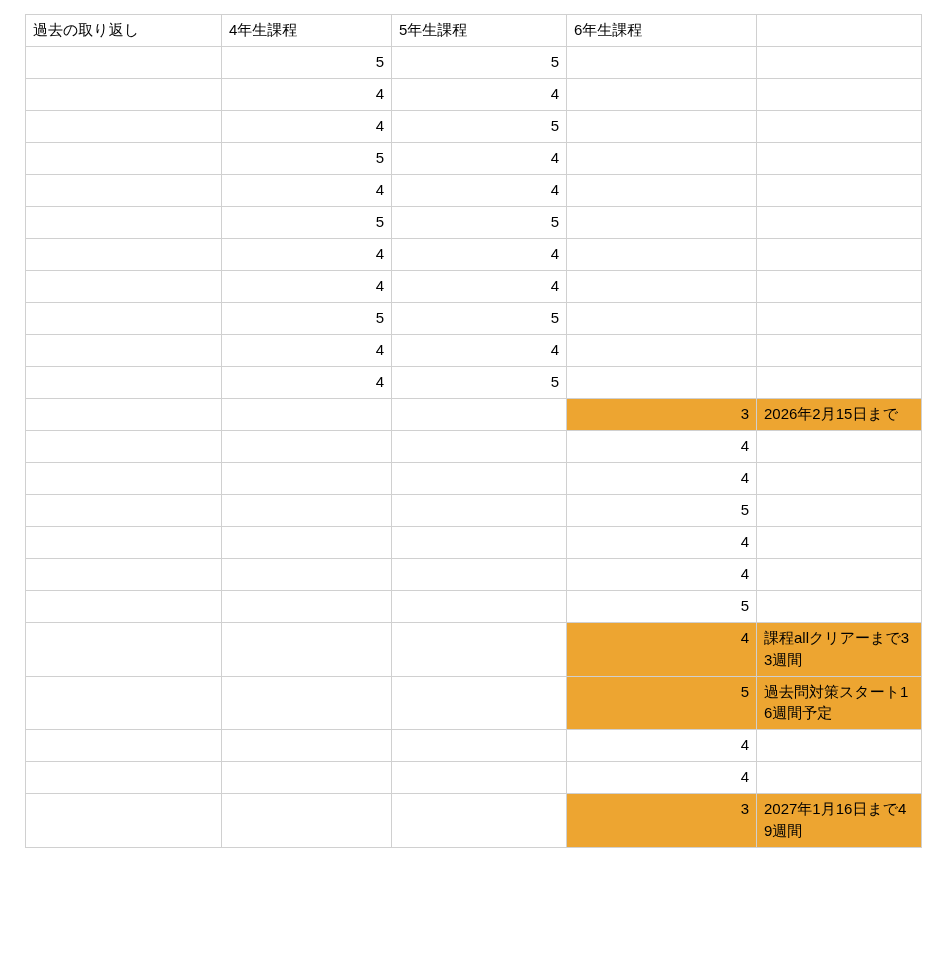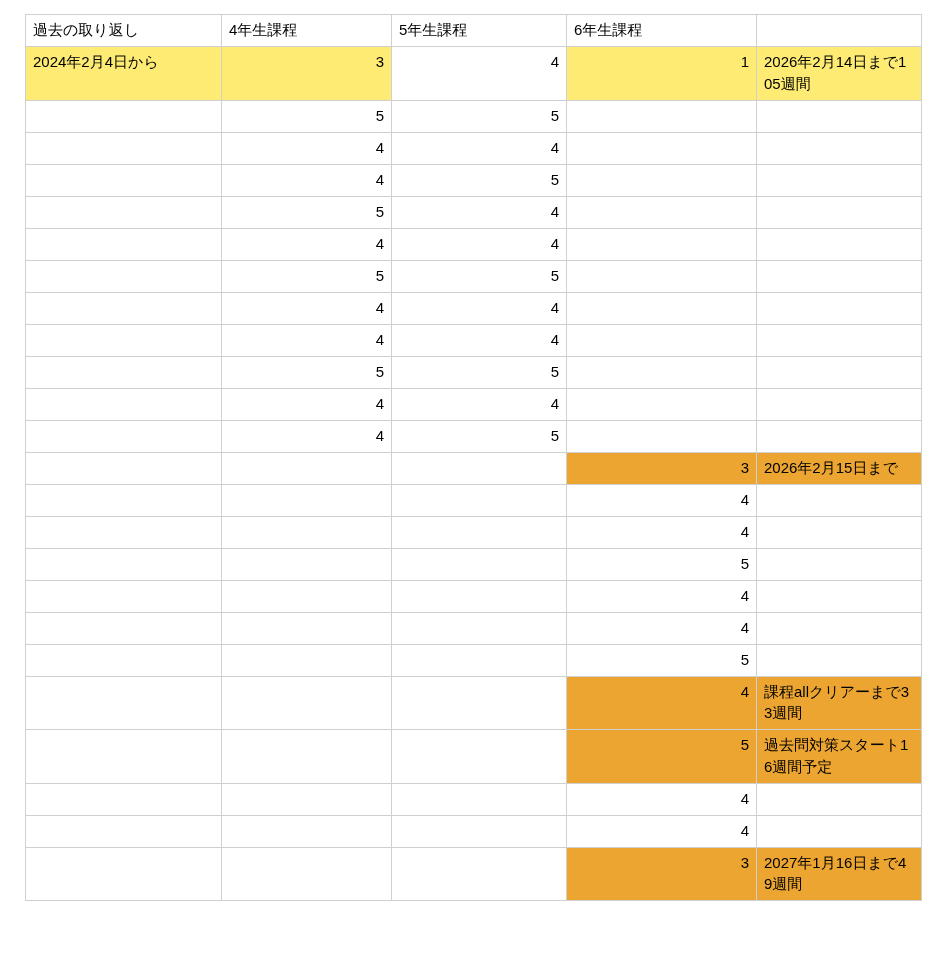--- a/index.html
+++ b/index.html
@@ -65,27 +65,20 @@
       <tr class="hdr">
         <td class="txt">過去の取り返し</td>
         <td class="txt">4年生課程</td>
         <td class="txt">5年生課程</td>
         <td class="txt">6年生課程</td>
         <td class="txt"></td>
       </tr>
     </thead>
     <tbody id="tbody">
         <tr>
-          <td class="txt tall yellow">2024年2月4日から</td>
-          <td class="num tall yellow">3</td>
-          <td class="num tall">4</td>
-          <td class="num tall yellow">1</td>
-          <td class="txt tall yellow">2026年2月14日まで105週間</td>
-        </tr>
-        <tr>
           <td class="txt"></td>
           <td class="num">5</td>
           <td class="num">5</td>
           <td class="num"></td>
           <td class="txt"></td>
         </tr>
         <tr>
           <td class="txt"></td>
           <td class="num">4</td>
           <td class="num">4</td>

